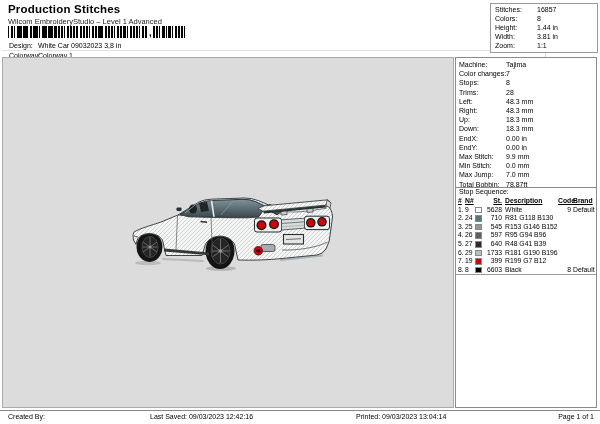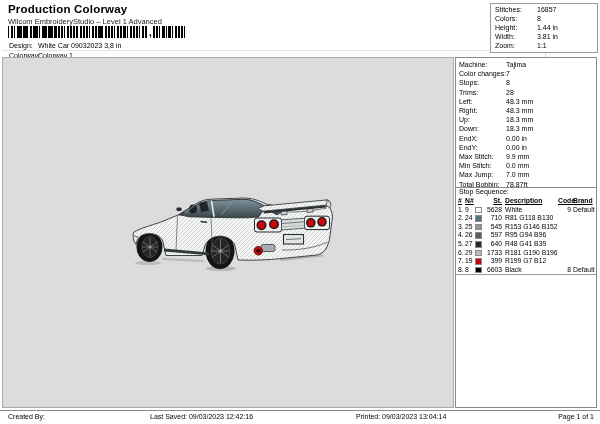--- a/index.html
+++ b/index.html
@@ -53,21 +53,21 @@
   .f-created{left:8px;}
   .f-saved{left:150px;}
   .f-printed{left:356px;}
   .f-page{right:6px;}
 </style>
 </head>
 <body>
 
 <div class="sheet">
 
-  <div class="abs title">Production Colorway</div>
+  <div class="abs title">Production Stitches</div>
   <div class="abs subtitle">Wilcom EmbroideryStudio – Level 1 Advanced</div>
 
   <div class="abs barcode-wrap">
     <div class="bars g1"></div>
     <div class="bc-sep">,</div>
     <div class="bars g2"></div>
   </div>
 
   <div class="abs hrow hlabel" style="top:41px">Design:</div>
   <div class="abs hrow hvalue" style="top:41px">White Car 09032023 3,8 in</div>

